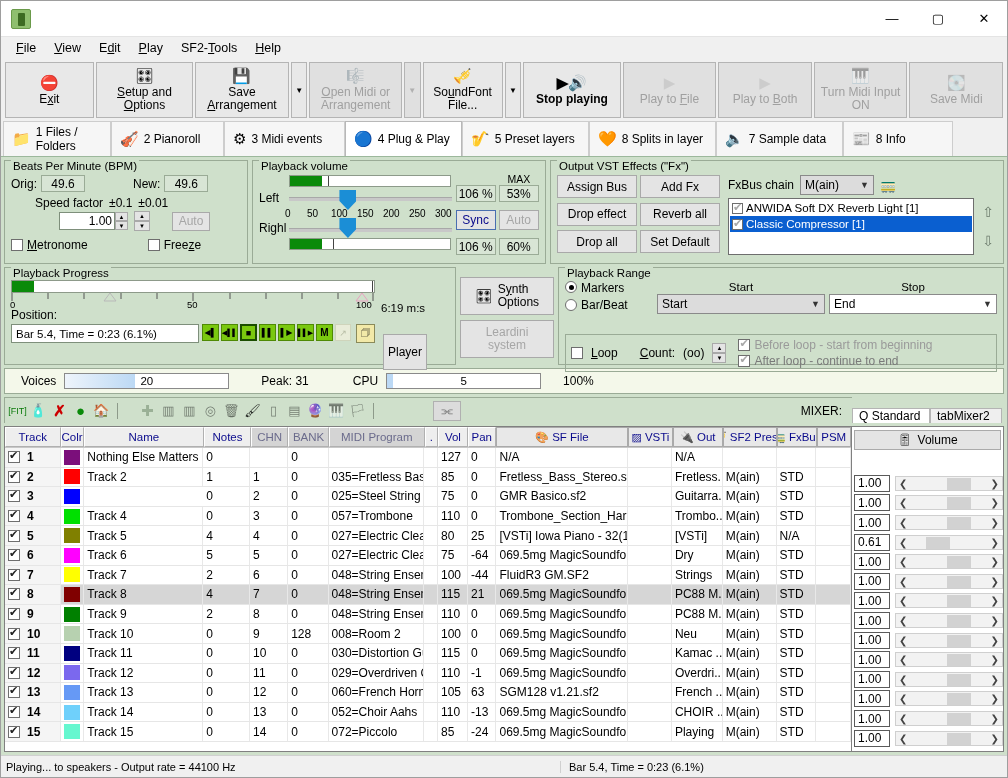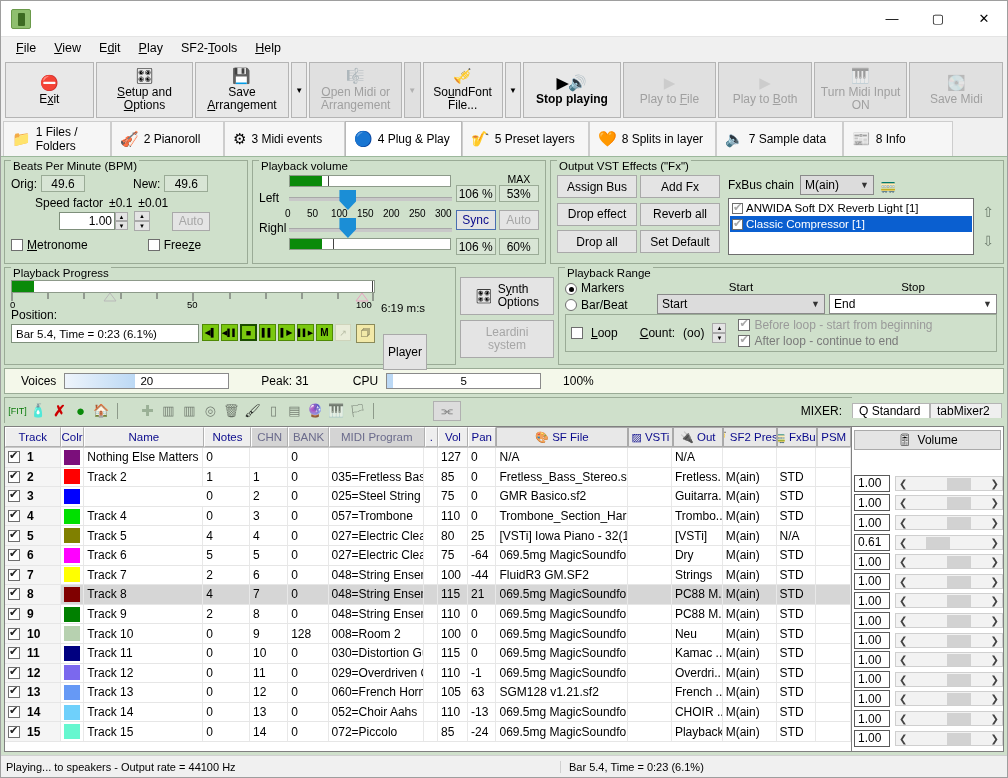--- a/index.html
+++ b/index.html
@@ -401,21 +401,21 @@
         </div>
         <div class="btn dis" style="height:38px;line-height:13px;text-align:center">
           <span>Leardini<br>system</span>
         </div>
       </div>
 
       <div class="grp" style="flex:1">
         <div class="legend">Playback Range</div>
         <div style="display:flex;gap:6px;align-items:flex-start;margin-top:1px">
           <div style="width:86px">
-            <div style="display:flex;align-items:flex-end;gap:4px">
+            <div style="display:flex;align-items:flex-start;gap:4px">
                 <span class="rad on"></span>
                 <span>Markers</span>
               </div>
             <div style="display:flex;align-items:center;gap:4px;margin-top:3px">
                 <span class="rad"></span>
                 <span>Bar/Beat</span>
               </div>
           </div>
           <div style="flex:1">
             <div style="display:flex;gap:4px">
@@ -427,21 +427,21 @@
                 <span class="cv">Start</span>
                   <span class="ch">▼</span>
               </div>
               <div class="combo" style="flex:1;background:#fff">
                 <span class="cv">End</span>
                   <span class="ch">▼</span>
               </div>
             </div>
           </div>
         </div>
-        <div style="border:1px solid #9aab96;margin-top:0;padding:3px 5px;display:flex;align-items:center;gap:8px">
+        <div style="border:1px solid #9aab96;margin-top:20px;padding:3px 5px;display:flex;align-items:center;gap:8px">
           <span class="chk"></span>
           <span><u>L</u>oop</span>
           <span style="margin-left:14px"><u>C</u>ount:</span>
           <span>(oo)</span>
           <div style="display:flex;flex-direction:column;width:14px">
             <div class="btn" style="height:10px;font-size:6px">▲</div>
             <div class="btn" style="height:10px;font-size:6px">▼</div>
           </div>
           <div style="margin-left:4px">
             <div style="display:flex;align-items:center;gap:4px;color:#9a9a9a">
@@ -488,21 +488,21 @@
         <span class="mi" style="opacity:.85">🖌</span>
         <span class="mi" style="opacity:.45">▯</span>
         <span class="mi" style="opacity:.45">▤</span>
         <span class="mi">🔮</span>
         <span class="mi" style="opacity:.45">🎹</span>
         <span class="mi" style="opacity:.45">🏳</span>
         <span class="sep"></span>
         <span class="mi" style="margin-left:52px;background:#dcdcdc;border:1px solid #b0b0b0;width:28px;height:20px;color:#777">⫘</span>
         <span style="margin-left:auto;margin-right:6px;font-size:12px">MIXER:</span>
       </div>
-      <div style="width:152px;display:flex;align-items:center;background:#cfe0cb">
+      <div style="width:152px;display:flex;align-items:flex-end;background:#cfe0cb">
         <div class="mixtab active" style="width:78px">
             <span>Q Standard</span>
           </div>
         <div class="mixtab" style="width:72px">
             <span>tabMixer2</span>
           </div>
       </div>
     </div>
 
     <div class="tablewrap">
@@ -896,21 +896,21 @@
               <div class="cell" style="width: 148px;">Track 15</div>
               <div class="cell" style="width: 57px;">0</div>
               <div class="cell" style="width: 46px;">14</div>
               <div class="cell" style="width: 49px;">0</div>
               <div class="cell" style="width: 118px;">072=Piccolo</div>
               <div class="cell c" style="width: 16px;"></div>
               <div class="cell" style="width: 36px;">85</div>
               <div class="cell" style="width: 34px;">-24</div>
               <div class="cell" style="width: 163px;">069.5mg MagicSoundfontV...</div>
               <div class="cell" style="width: 54px;"></div>
-              <div class="cell" style="width: 62px;">Playback</div>
+              <div class="cell" style="width: 62px;">Playing</div>
               <div class="cell" style="width: 66px;">M(ain)</div>
               <div class="cell" style="width: 48px;">STD</div>
               <div class="cell c" style="width: 42px;"></div>
             </div>
           </div>
       </div>
       <div class="mixpanel" style="background:#fff;border:1px solid #808080;border-left:none">
         <div class="volhdr">
           <span>🎚</span>
           <span>Volume</span>

